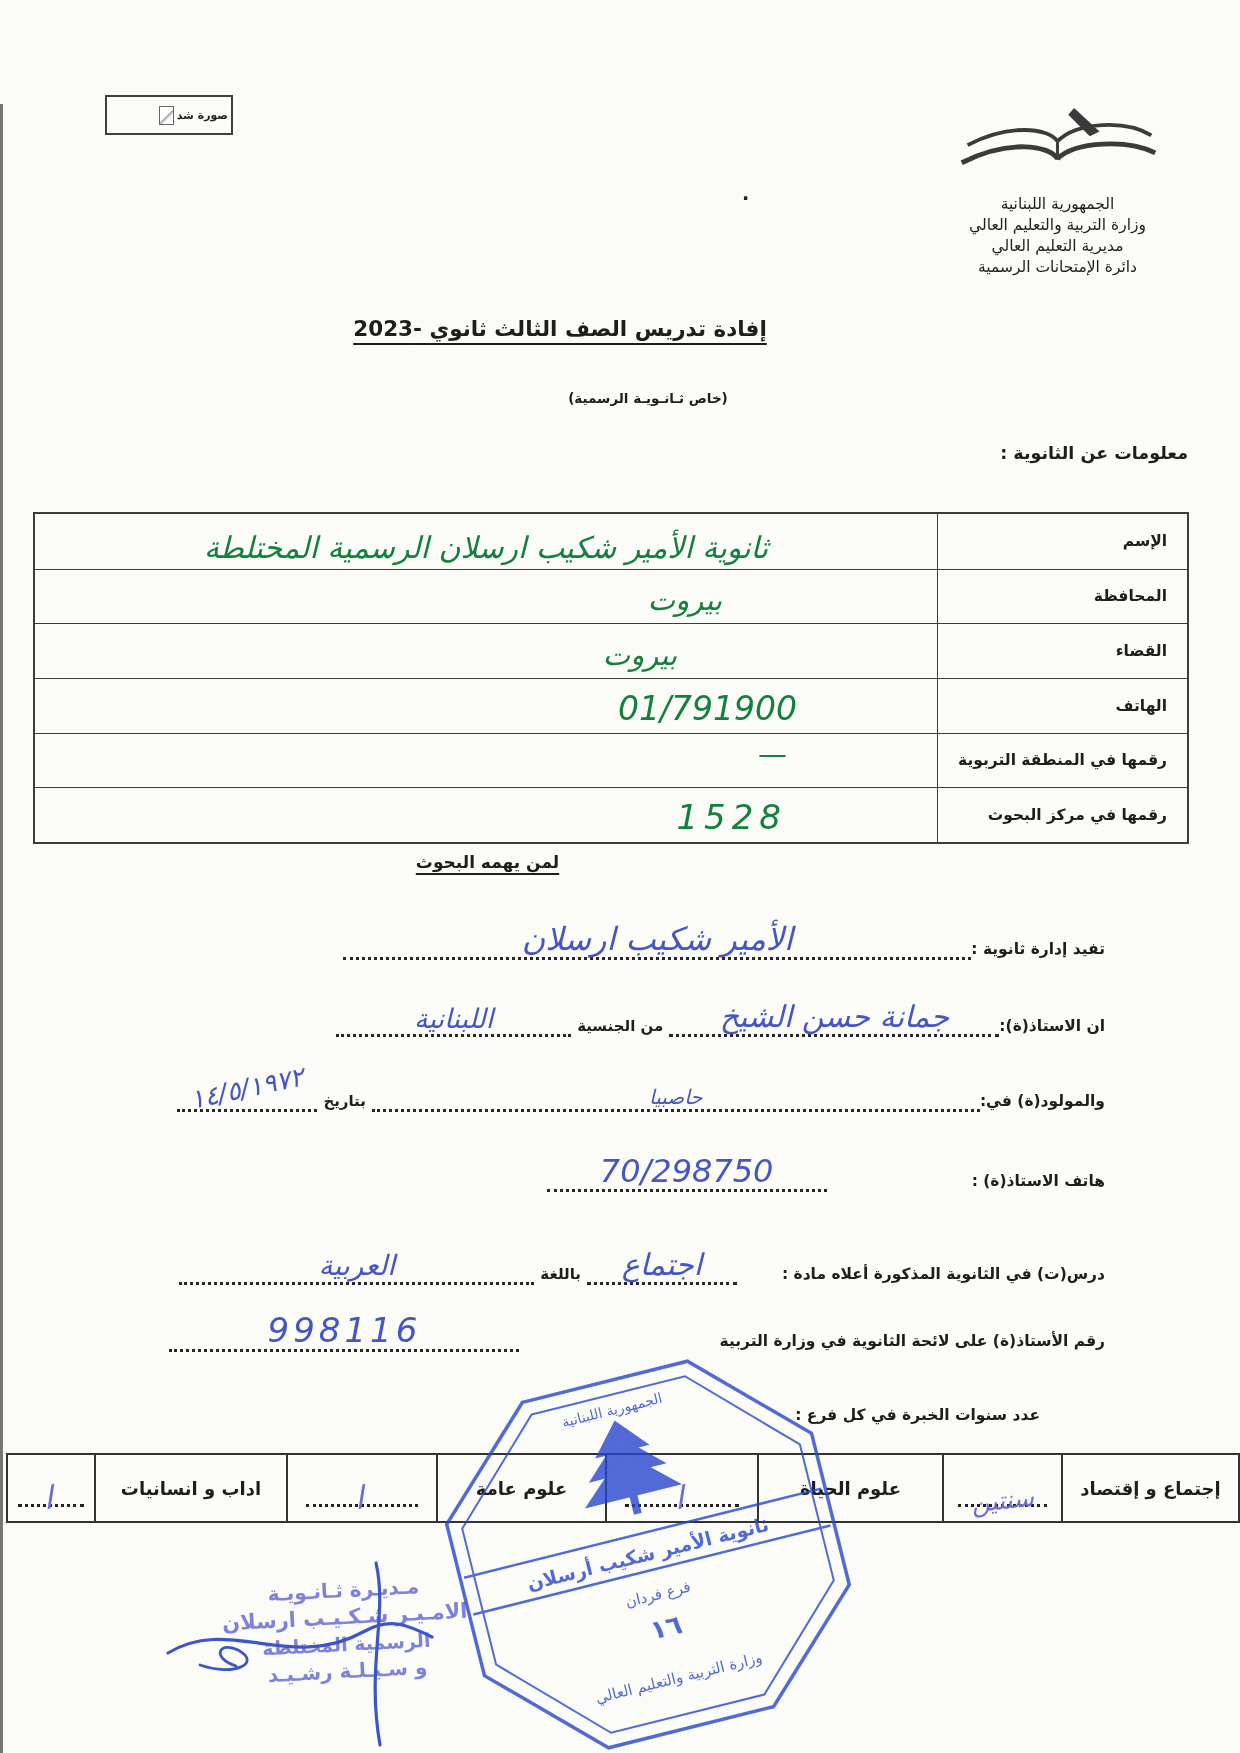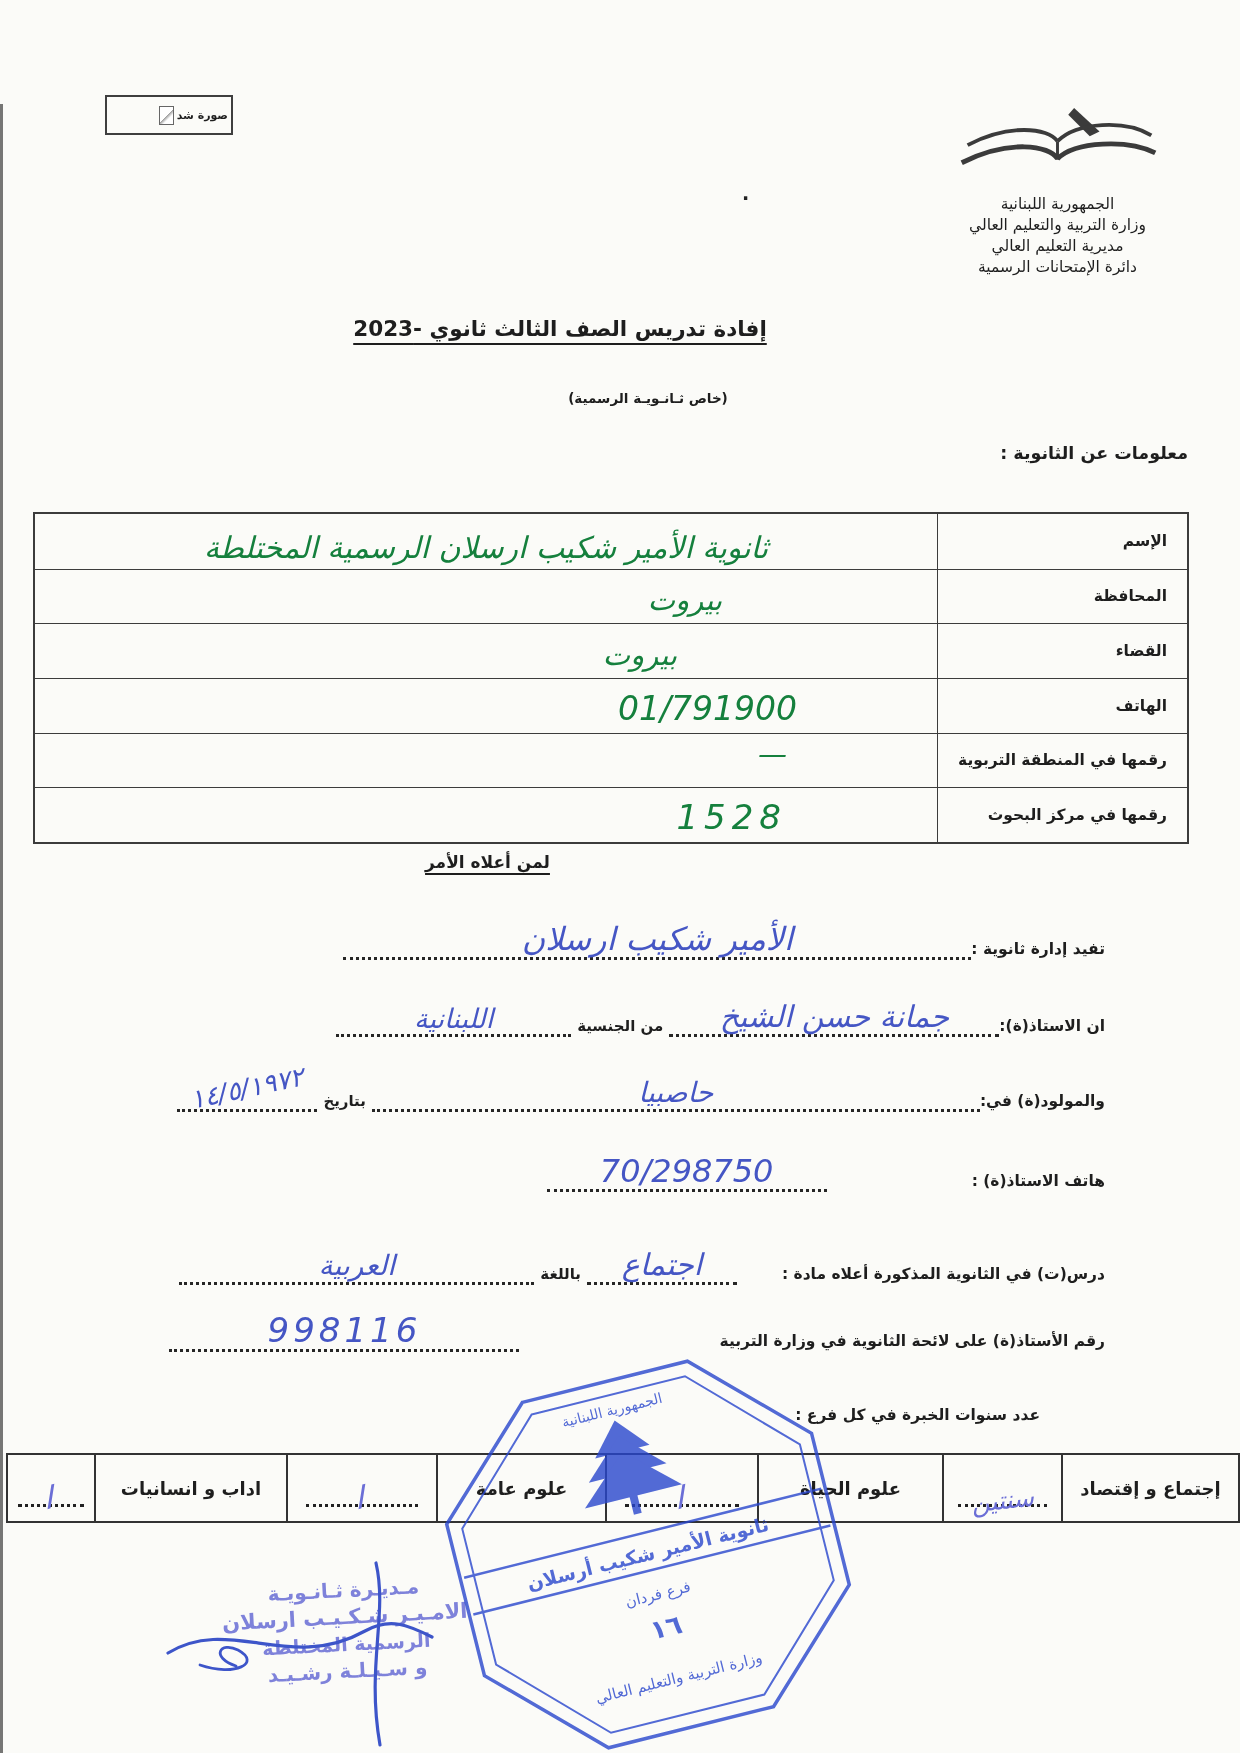--- a/index.html
+++ b/index.html
@@ -132,21 +132,21 @@
       </div>
     </div>
     <div class="info-row">
       <div class="info-label">رقمها في مركز البحوث</div>
       <div class="info-value">
         <span class="hw hw-right" style="right:150px; font-size:34px; letter-spacing:6px">1528</span>
       </div>
     </div>
   </div>
 
-  <div class="abs towhom-heading">لمن أعلاه الأمر</div>
+  <div class="abs towhom-heading">لمن يهمه البحوث</div>
 
   <div class="field" style="top:908px">
     <span class="f-label">تفيد إدارة ثانوية :</span>
     <span class="dotseg" style="width:628px">
       <span class="hw hw-line" style="font-size:32px">الأمير شكيب ارسلان</span>
     </span>
   </div>
 
   <div class="field" style="top:985px">
     <span class="f-label">ان الاستاذ(ة):</span>
@@ -155,21 +155,21 @@
     </span>
     <span class="mid-label">من الجنسية</span>
     <span class="dotseg" style="width:235px">
       <span class="hw hw-line" style="font-size:27px">اللبنانية</span>
     </span>
   </div>
 
   <div class="field" style="top:1060px">
     <span class="f-label">والمولود(ة) في:</span>
     <span class="dotseg" style="width:608px">
-      <span class="hw hw-line" style="font-size:28px">حاصبيا</span>
+      <span class="hw hw-line" style="font-size:20px">حاصبيا</span>
     </span>
     <span class="mid-label">بتاريخ</span>
     <span class="dotseg" style="width:140px">
       <span class="hw hw-line" style="font-size:26px; transform:rotate(-12deg); bottom:8px">١٤/٥/١٩٧٢</span>
     </span>
   </div>
 
   <div class="field" style="top:1140px">
     <span class="f-label">هاتف الاستاذ(ة) :</span>
     <span style="width:145px"></span>

